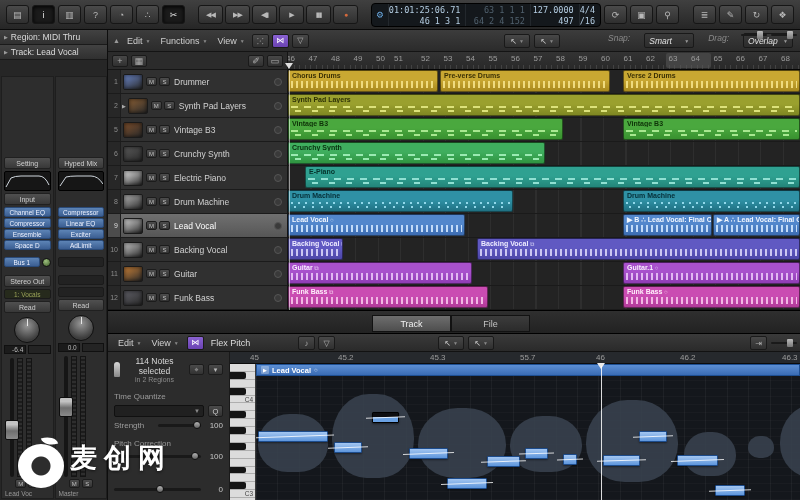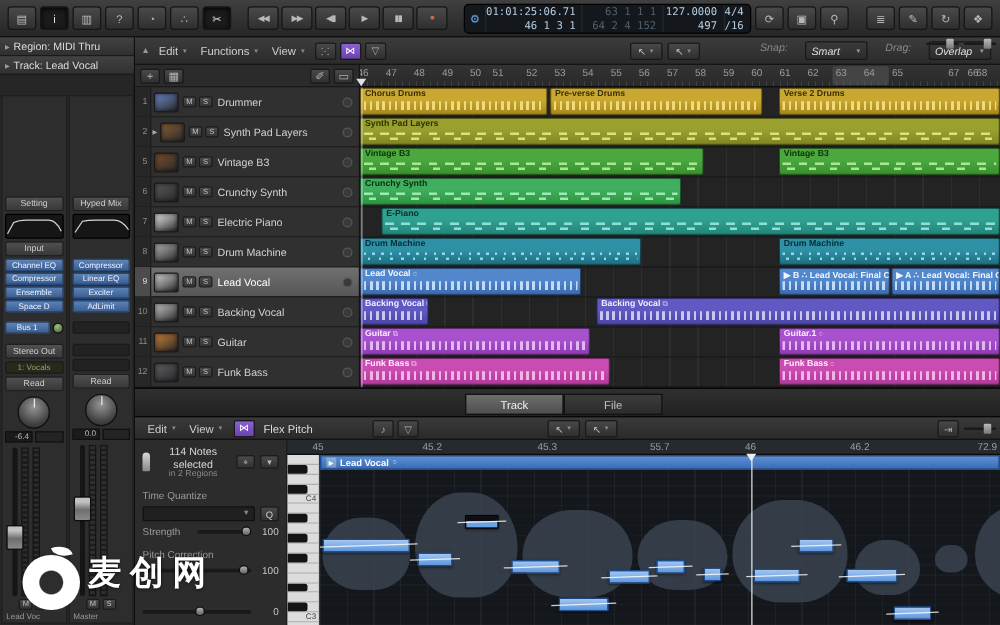--- a/index.html
+++ b/index.html
@@ -449,21 +449,21 @@
       <div class="rnum" style="left: 223px;">56</div>
       <div class="rnum" style="left: 245.5px;">57</div>
       <div class="rnum" style="left: 268px;">58</div>
       <div class="rnum" style="left: 290.5px;">59</div>
       <div class="rnum" style="left: 313px;">60</div>
       <div class="rnum" style="left: 335.5px;">61</div>
       <div class="rnum" style="left: 358px;">62</div>
       <div class="rnum" style="left: 380.5px;">63</div>
       <div class="rnum" style="left: 403px;">64</div>
       <div class="rnum" style="left: 425.5px;">65</div>
-      <div class="rnum" style="left: 448px; margin-left: 38px;">66</div>
+      <div class="rnum" style="left: 448px;">66</div>
       <div class="rnum" style="left: 470.5px;">67</div>
       <div class="rnum" style="left: 493px;">68</div>
     </div>
 
   <div class="tlist" id="trackList">
       <div class="trow">
         <div class="tnum">1</div>
         <div class="ticon" style="background: linear-gradient(150deg, rgb(107, 134, 200), rgb(42, 42, 42));"></div>
         <div class="msb" style="margin-right: 2px;">M</div>
         <div class="msb" style="margin-right: 4px;">S</div>
@@ -722,21 +722,21 @@
     </div>
   </div>
 
   <div class="edruler" id="edRuler">
       <div class="ernum" style="left: 20px;">45</div>
       <div class="ernum" style="left: 108px;">45.2</div>
       <div class="ernum" style="left: 200px;">45.3</div>
       <div class="ernum" style="left: 290px;">55.7</div>
       <div class="ernum" style="left: 366px;">46</div>
       <div class="ernum" style="left: 450px;">46.2</div>
-      <div class="ernum" style="left: 552px;">72.9</div>
+      <div class="ernum" style="left: 552px;">46.3</div>
     </div>
   <div class="regionbar">
     <span class="chip">▶</span>
     <b>Lead Vocal</b>
     <span class="badge">○</span>
   </div>
   <div class="piano" id="pianoKeys">
       <div class="pkey"></div>
       <div class="pkey black"></div>
       <div class="pkey"></div>

